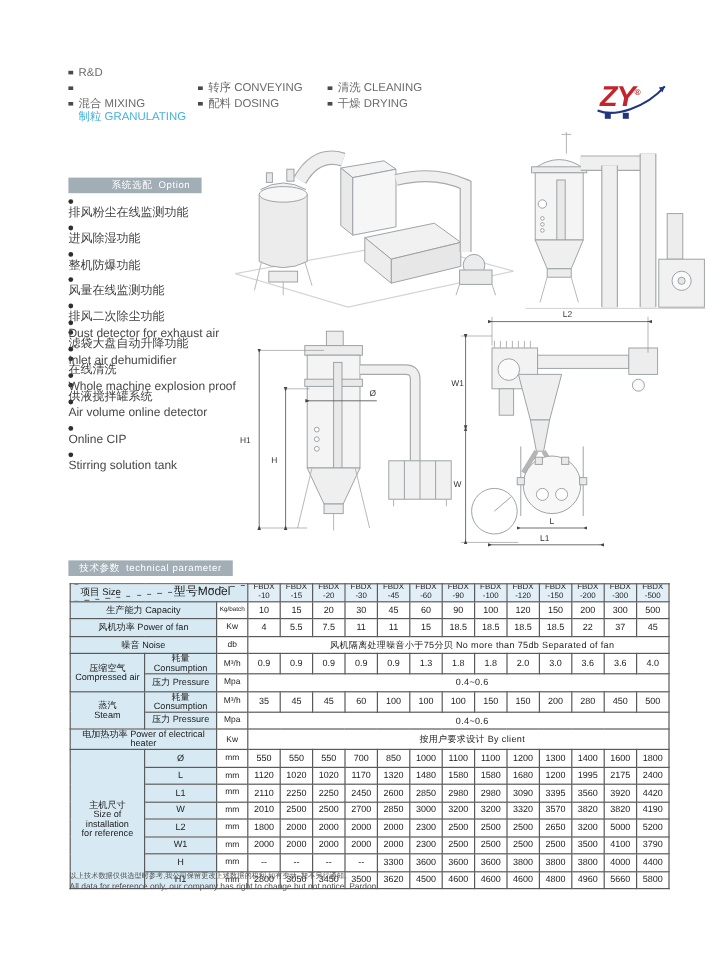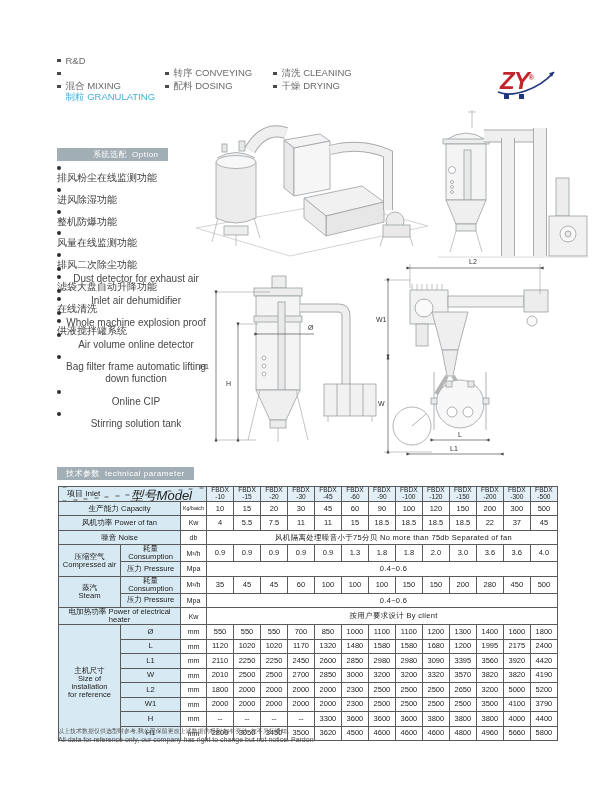--- a/index.html
+++ b/index.html
@@ -25,40 +25,40 @@
   
   .bar{position:absolute;background:#a2aeb5;color:#fff;font-size:8px;line-height:13px;
        padding:0 9px;letter-spacing:.5px;white-space:nowrap;}
   .bar .bzh{margin-right:5px;}
 
   
   .blist{position:absolute;left:57px;display:flex;flex-direction:column;}
   .blist.zh{top:162px;width:160px;}
   .blist.en{top:263px;width:158px;}
   .bullet-item{display:flex;gap:2px;font-size:10px;line-height:11.8px;color:#3d3d3d;flex-direction:column;}
-  .blist.en .bullet-item{line-height:12.1px;color:#474747;text-align:center;}
+  .blist.en .bullet-item{line-height:12.1px;color:#474747;}
   .bullet-item .dot{width:4px;height:4px;border-radius:50%;background:#2f2f2f;flex:none;margin-top:4px;}
 
   
   .drawing{position:absolute;}
   .pipe-o{stroke:#a9a9a9;fill:none;}
   .pipe-i{stroke:#efefef;fill:none;}
   .dim{stroke:#555;stroke-width:0.7;}
   .ext{stroke:#888;stroke-width:0.5;}
   .dimtxt{font-size:7px;fill:#333;}
 
   
   .twrap{position:absolute;left:58px;top:486px;}
   table.param{border-collapse:collapse;table-layout:fixed;width:500px;font-size:7.5px;color:#222;}
   table.param td{border:1px solid #5a5a5a;text-align:center;vertical-align:middle;
                  padding:0;height:13.5px;overflow:hidden;line-height:1.05;}
   td.diag{background:#d7e9f2 linear-gradient(to bottom right,rgba(0,0,0,0) 49.4%,#5a5a5a 49.4%,#5a5a5a 50.6%,rgba(0,0,0,0) 50.6%);
           position:relative;height:22px;}
   td.diag .c-item{position:absolute;left:8px;bottom:2px;font-size:8px;color:#222;}
-  td.diag .c-model{position:absolute;right:14px;top:2px;font-size:13px;color:#222;font-style:italic;}
+  td.diag .c-model{position:absolute;right:14px;top:2px;font-size:10px;color:#222;}
   td.model{background:#e2eff6;font-size:6.6px;}
   td.lab{background:#d7e9f2;font-size:7.6px;}
   td.lab.group{white-space:pre-line;}
   td.unit{background:#ffffff;font-size:7px;}
   td.unit.small{font-size:5.3px;}
   td.val{background:#ffffff;}
   td.val.span{letter-spacing:.3px;padding-left:23px;}
 
   .footnote{position:absolute;left:58px;top:727px;color:#4f4f4f;}
   .footnote .fzh{font-size:6px;line-height:8px;}
@@ -172,24 +172,20 @@
         <span class="dot"></span>
         <span>Inlet air dehumidifier</span>
       </div>
       <div class="bullet-item">
         <span class="dot"></span>
         <span>Whole machine explosion proof</span>
       </div>
       <div class="bullet-item">
         <span class="dot"></span>
         <span>Air volume online detector</span>
-      </div>
-      <div class="bullet-item">
-        <span class="dot"></span>
-        <span>Bag filter frame automatic lifting down function</span>
       </div>
       <div class="bullet-item">
         <span class="dot"></span>
         <span>Online CIP</span>
       </div>
       <div class="bullet-item">
         <span class="dot"></span>
         <span>Stirring solution tank</span>
       </div>
     </div>
@@ -348,21 +344,21 @@
           <col>
           <col>
           <col>
           <col>
           <col>
       </colgroup>
       <tbody id="ptable">
           <tr>
             <td class="diag" colspan="3">
               <span class="c-model">型号Model</span>
-              <span class="c-item">项目 Inlet</span>
+              <span class="c-item">项目 Size</span>
             </td>
             <td class="model">
               <div>FBDX</div>
               <div>-10</div>
             </td>
             <td class="model">
               <div>FBDX</div>
               <div>-15</div>
             </td>
             <td class="model">

